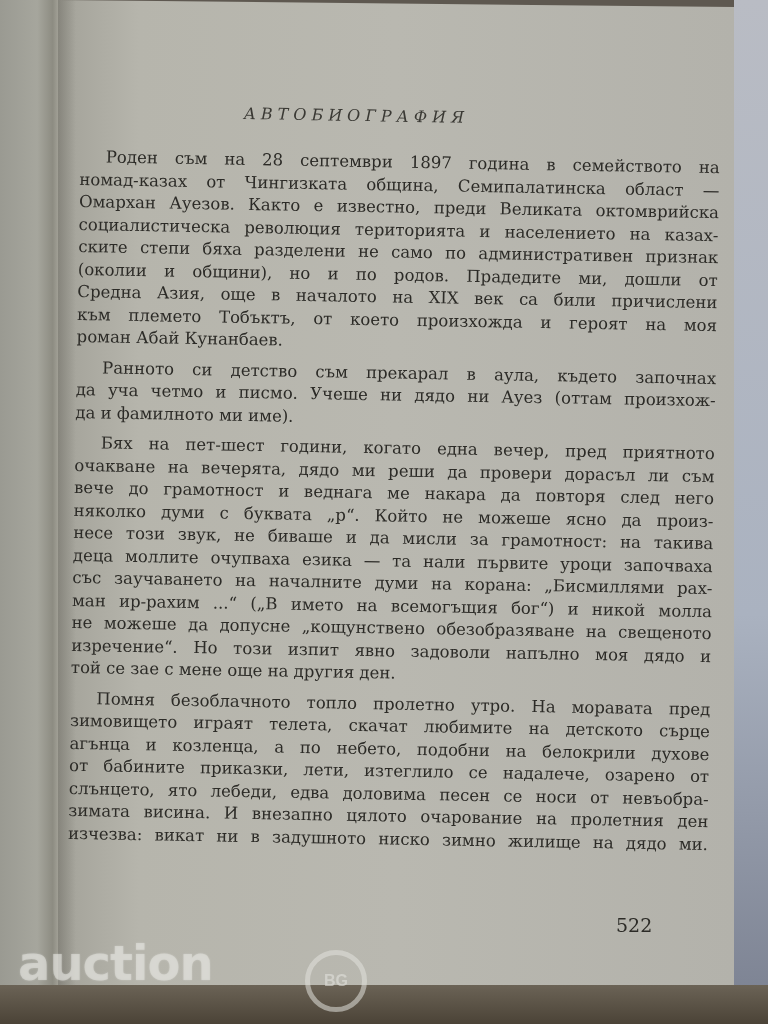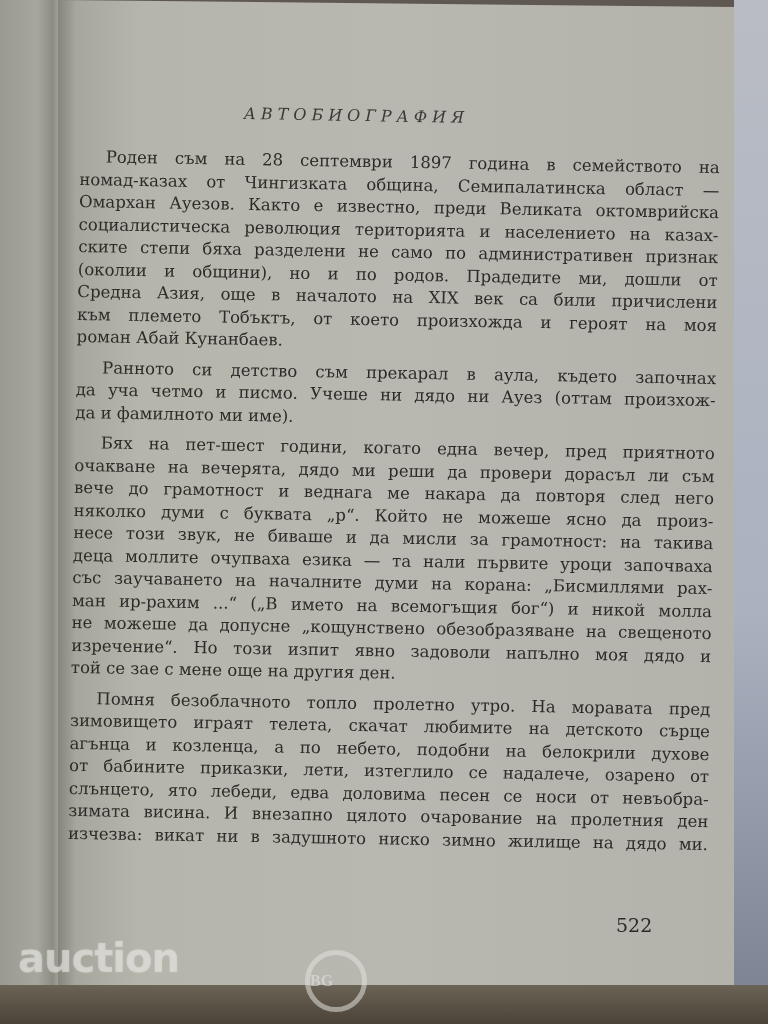--- a/index.html
+++ b/index.html
@@ -46,29 +46,29 @@
   }
   .line.indent { padding-left: 26px; }
   .line.last { text-align-last: left; }
   .para-gap { height: 8px; }
   .page-number {
     position: absolute; left: 616px; top: 914px;
     font-size: 19px; color: #2c2b27;
   }
   .watermark {
     position: absolute; left: 18px; top: 935px;
-    font-family: "DejaVu Sans", sans-serif; font-size: 40px; font-weight: bold;
+    font-family: "DejaVu Sans", sans-serif; font-size: 48px; font-weight: bold;
     color: rgba(225,225,220,0.55); letter-spacing: -1px;
     text-shadow: 0 0 2px rgba(255,255,255,0.3);
   }
   .watermark-badge {
     position: absolute; left: 305px; top: 950px; width: 52px; height: 52px;
     border: 5px solid rgba(225,225,220,0.55); border-radius: 50%;
-    font-family: Liberation Serif, serif; font-size: 16px; font-weight: bold;
-    color: rgba(225,225,220,0.6); line-height: 52px;
+    font-family: Liberation Sans, sans-serif; font-size: 16px; font-weight: bold;
+    color: rgba(225,225,220,0.6); text-align: center; line-height: 52px;
   }
 </style>
 </head>
 <body>
 
 <div class="left-page"></div>
 <div class="page"></div>
 <div class="page-shadow"></div>
 <div class="right-bg"></div>
 <div class="bottom-bg"></div>

